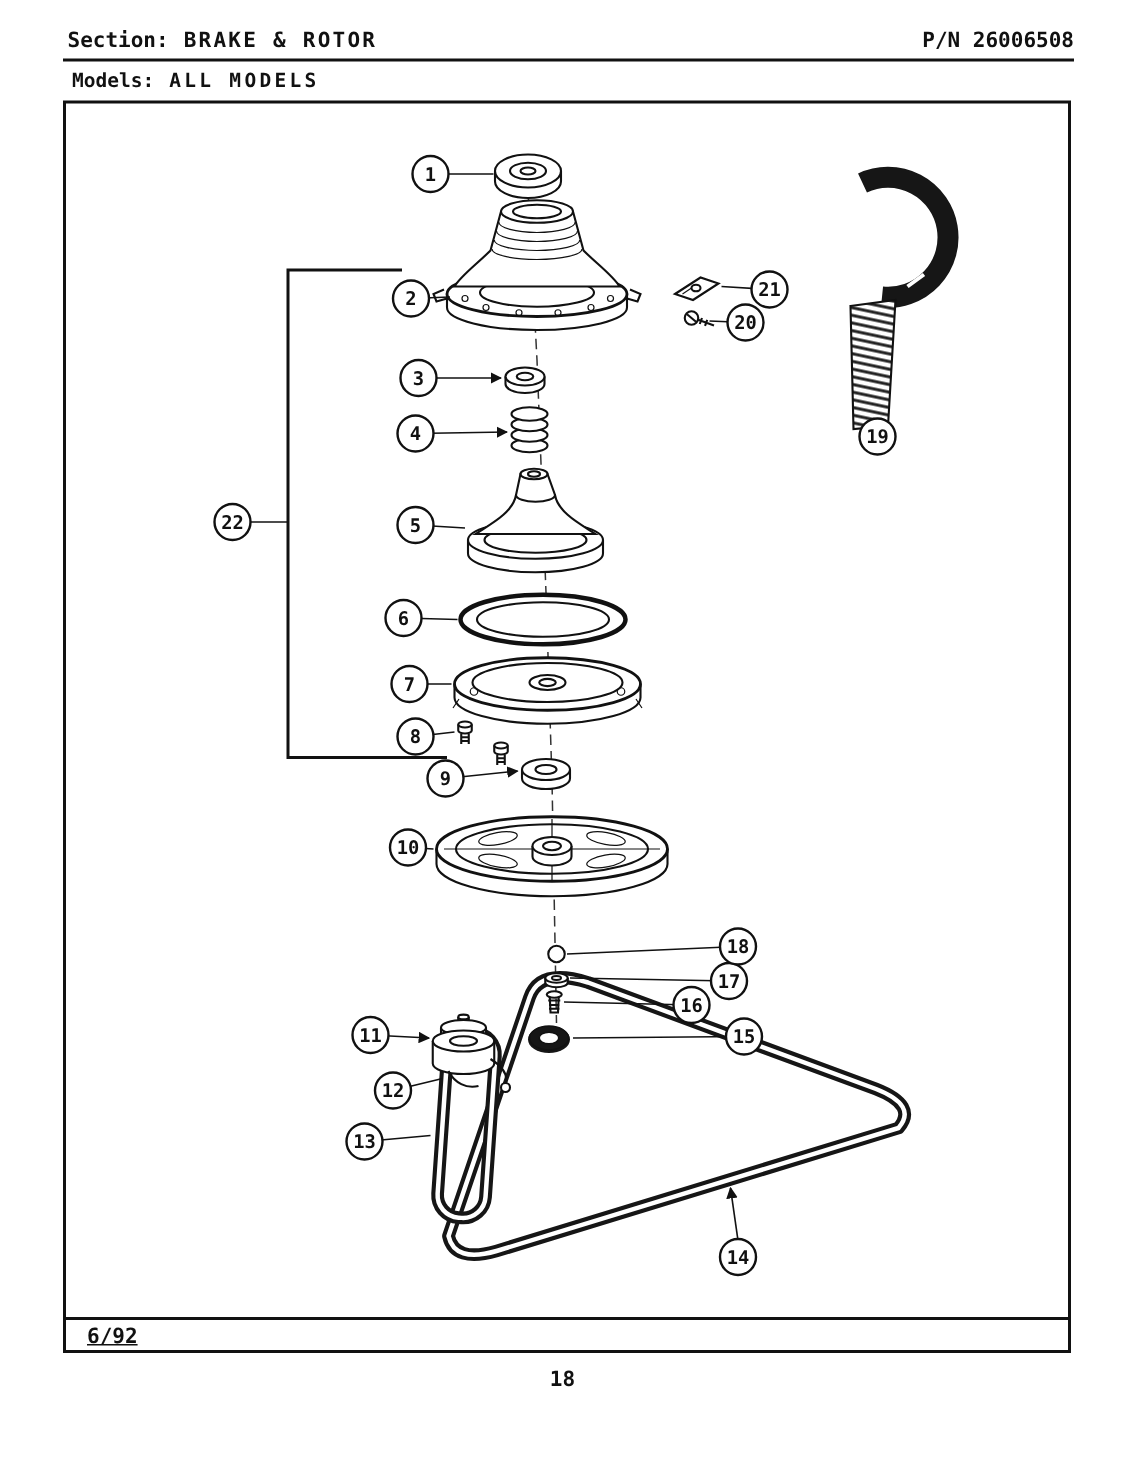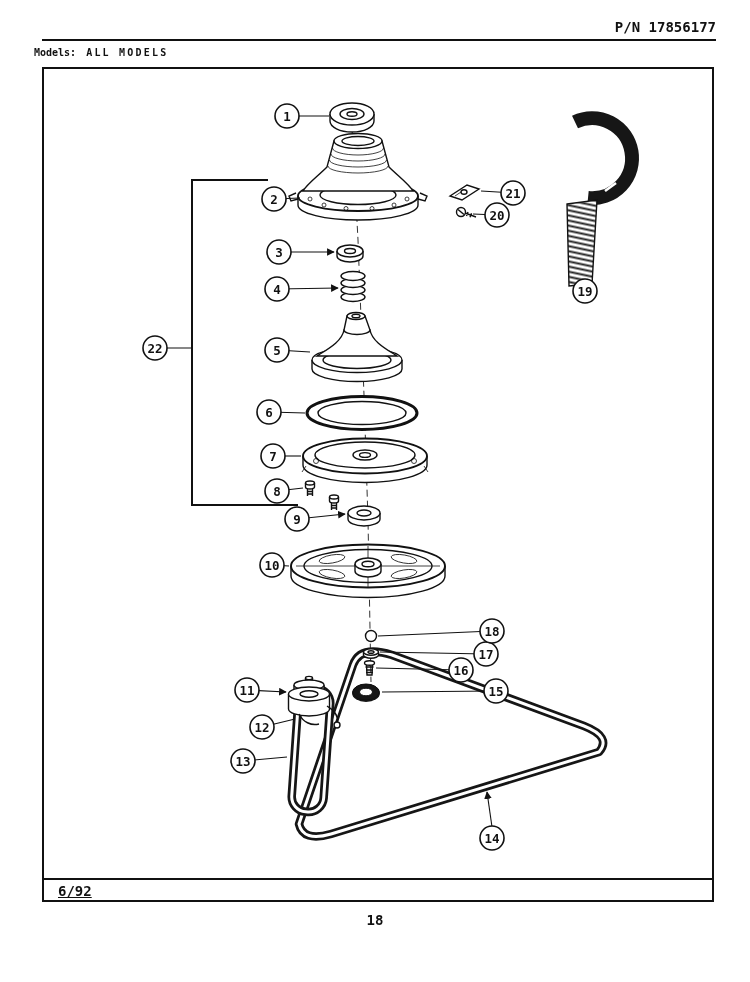--- a/index.html
+++ b/index.html
@@ -2,21 +2,21 @@
 <html><head>
 <meta charset="utf-8">
 <style>
   html,body{margin:0;padding:0;background:#e9e9e9;}
   .page{position:relative;width:750px;height:982px;background:#ffffff;
         font-family:"DejaVu Sans Mono",monospace;color:#111;overflow:hidden;}
   .section-row{position:absolute;left:45px;top:19px;font-weight:bold;font-size:14px;}
   .section-row .title{margin-left:10px;letter-spacing:1.5px;}
   .pn{position:absolute;right:34px;top:19px;font-weight:bold;font-size:14px;}
   .hdr-rule{position:absolute;left:42px;top:39px;width:674px;height:2px;background:#111;}
-  .models-row{position:absolute;left:34px;top:47px;font-weight:bold;font-size:10px;text-align:center;}
+  .models-row{position:absolute;left:48px;top:47px;font-weight:bold;font-size:13px;text-align:center;}
   .models-row .val{margin-left:10px;letter-spacing:2.2px;}
   .diagram-box{position:absolute;left:42px;top:67px;width:672px;height:835px;
                border:2px solid #111;box-sizing:border-box;background:#fff;}
   .footer-rule{position:absolute;left:42px;top:878px;width:672px;height:2px;background:#111;}
   .rev-date{position:absolute;left:58px;top:883px;font-weight:bold;font-size:14px;text-decoration:underline;}
   .page-num{position:absolute;left:0;top:912px;width:750px;text-align:center;
             font-weight:bold;font-size:14px;}
   svg.art{position:absolute;left:0;top:0;}
   .ln{stroke:#111;stroke-width:1.4;fill:none;}
   .thin{stroke:#111;stroke-width:.8;fill:none;}
@@ -28,21 +28,24 @@
   .co-c{fill:#fff;stroke:#111;stroke-width:1.6;}
   .co-t{font:bold 12.5px "DejaVu Sans Mono",monospace;fill:#111;text-anchor:middle;}
   .beltA{fill:none;stroke:#161616;stroke-width:8.5;stroke-linejoin:round;}
   .beltB{fill:none;stroke:#ffffff;stroke-width:3;stroke-linejoin:round;}
 </style>
 </head>
 <body>
 
 <div class="page">
 
-  <div class="pn">P/N 17856177</div>
+  <div class="section-row">
+    <span>Section:</span><span class="title">BRAKE &amp; ROTOR</span>
+  </div>
+  <div class="pn">P/N 26006508</div>
   <div class="hdr-rule"></div>
   <div class="models-row">
     <span>Models:</span><span class="val">ALL MODELS</span>
   </div>
 
   <div class="diagram-box"></div>
   <div class="footer-rule"></div>
   <div class="rev-date">6/92</div>
   <div class="page-num">18</div>
 

